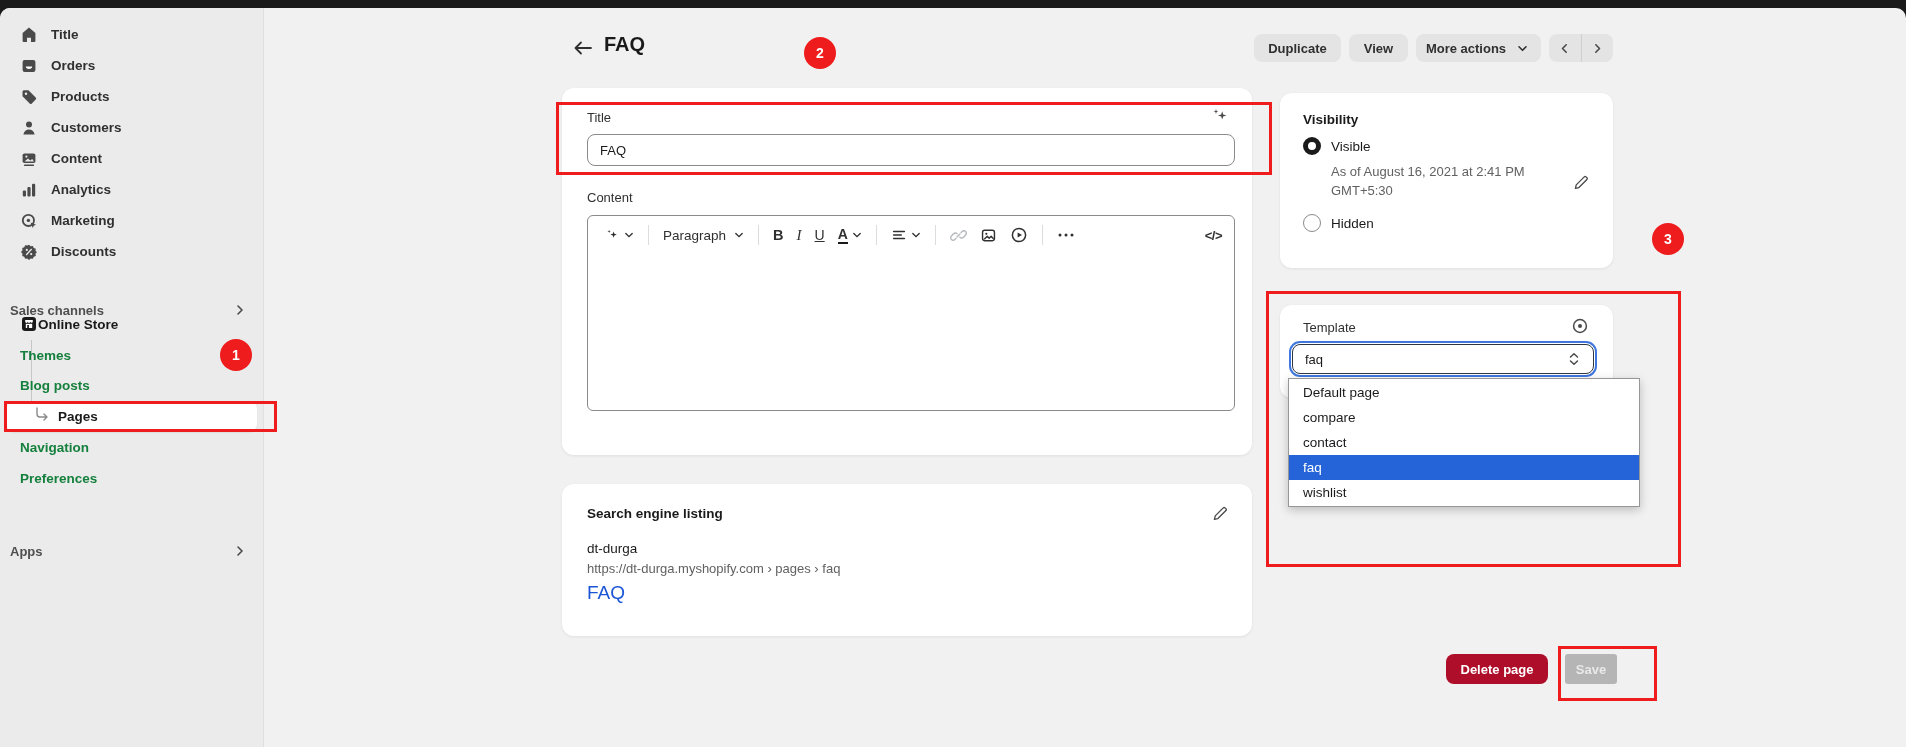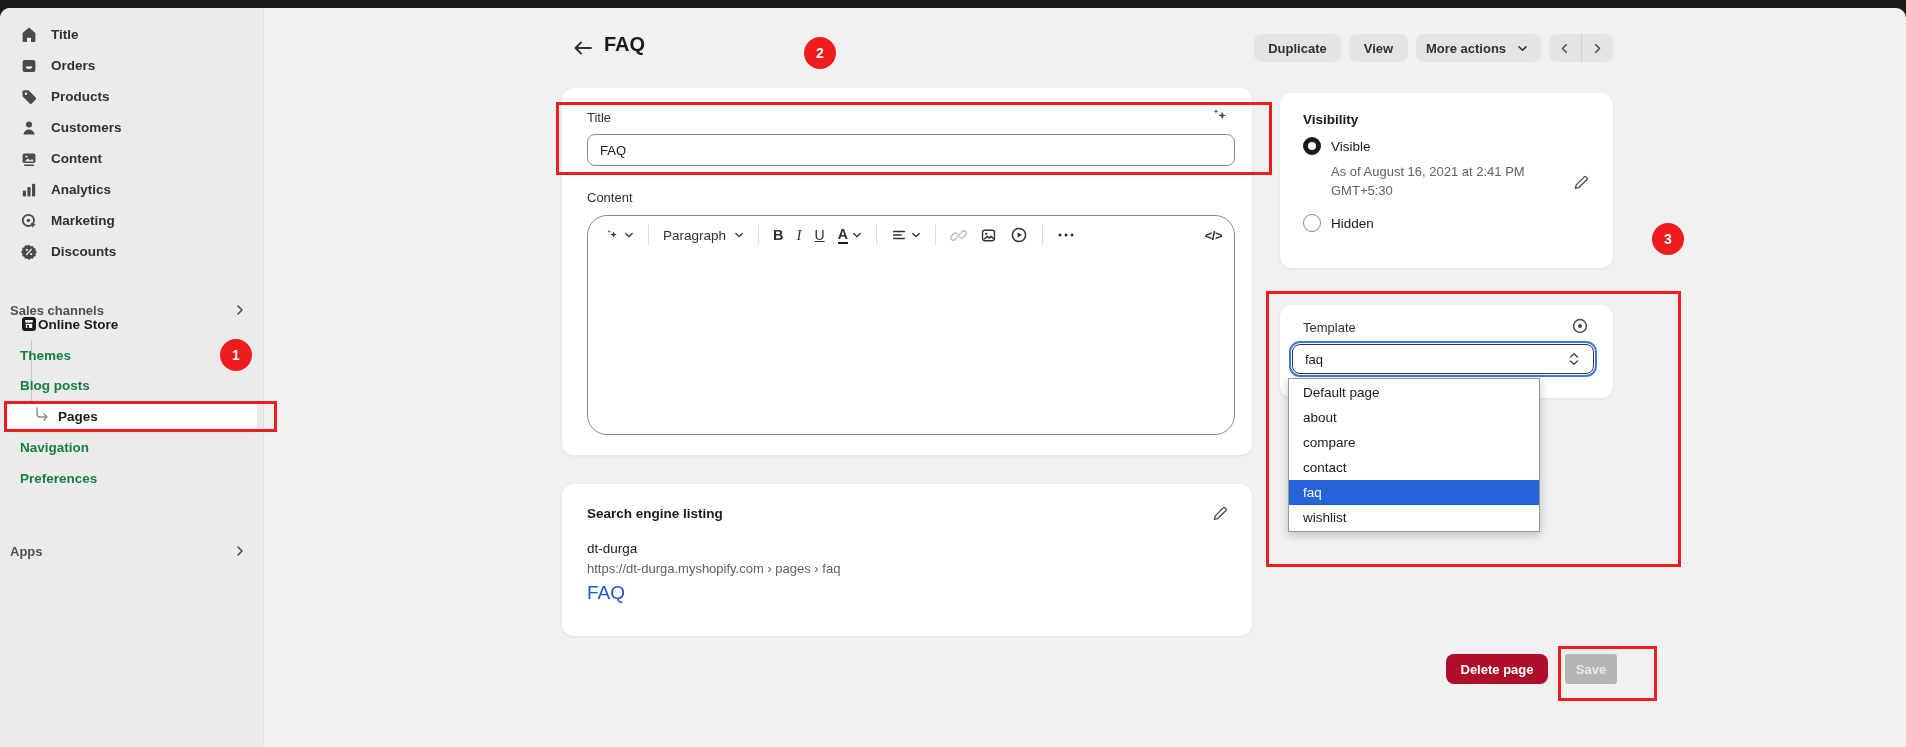--- a/index.html
+++ b/index.html
@@ -37,40 +37,40 @@
   .pager .cell { flex:1; display:flex; align-items:center; justify-content:center; cursor:pointer; }
   .pager .cell:first-child { border-right:1px solid #cecece; }
 
   
   .card { position:absolute; background:#fff; border-radius:12px; box-shadow:0 1px 3px rgba(26,26,26,.08); }
   .lbl { font-size:13px; color:#303030; }
   .card-h { font-size:13.5px; font-weight:700; color:#1a1a1a; }
 
   .title-input { position:absolute; left:25px; top:46px; width:648px; height:32px; border:1px solid #8a8a8a;
                  border-radius:8px; font-size:13px; color:#1a1a1a; padding:0 12px; background:#fff; font-family:inherit; }
-  .editor { position:absolute; left:25px; top:127px; width:648px; height:220px; border:1px solid #8a8a8a;
-            border-radius:20px; background:#fff; }
+  .editor { position:absolute; left:25px; top:127px; width:648px; height:196px; border:1px solid #8a8a8a;
+            border-radius:6px; background:#fff; }
   .toolbar { display:flex; align-items:center; height:38px; padding:0 10px 0 14px; gap:9px; color:#303030; }
   .tb-div { width:1px; height:20px; background:#dcdcdc; margin:0 3px; }
   .tb-btn { display:flex; align-items:center; gap:4px; cursor:pointer; background:none; border:none;
             font-family:inherit; color:#303030; padding:2px; }
   .tb-txt { font-size:13.5px; }
 
   
   .radio { width:18px; height:18px; border-radius:50%; background:#fff; flex:0 0 18px; }
   .radio.on { border:5.5px solid #1a1a1a; }
   .radio.off { border:1.5px solid #8a8a8a; }
   .vis-row { position:absolute; display:flex; align-items:center; gap:10px; font-size:13.5px; color:#1a1a1a; cursor:pointer; }
   .vis-sub { position:absolute; left:51px; font-size:13px; color:#616161; line-height:19px; }
 
   .tpl-select { position:absolute; left:12px; top:39px; width:302px; height:30px; background:#fff;
                 border:1px solid #2f3744; border-radius:8px; outline:2px solid #4077de; outline-offset:1.5px;
                 display:flex; align-items:center; justify-content:space-between; padding:0 10px 0 12px;
                 font-size:13px; color:#1a1a1a; cursor:pointer; }
-  .dropdown { position:absolute; left:1288px; top:378px; width:252px; background:#fff; border:1px solid #979797;
+  .dropdown { position:absolute; left:1288px; top:378px; width:352px; background:#fff; border:1px solid #979797;
               box-shadow:0 3px 9px rgba(0,0,0,.22); z-index:30; padding:1px 0; }
   .dd-item { height:25px; display:flex; align-items:center; padding-left:14px; font-size:13.5px; color:#1a1a1a; cursor:pointer; }
   .dd-item.selected { background:#2563d9; color:#fff; }
 
   
   .btn-delete { position:absolute; left:1446px; top:654px; width:102px; height:30px; background:#ae0e2a;
                 border:none; border-radius:8px; color:#fff; font-size:13px; font-weight:700; cursor:pointer; font-family:inherit; }
   .btn-save { position:absolute; left:1565px; top:654px; width:52px; height:30px; background:#b5b5b5;
               border:none; border-radius:3px; color:#e9e9e9; font-size:13px; font-weight:700; font-family:inherit; }
 
@@ -391,21 +391,20 @@
       <span class="ic" style="width:12px;height:14px;">
         <svg width="12" height="14" viewBox="0 0 12 14">
             <path d="M2.5 5 6 1.8 9.5 5M2.5 9 6 12.2 9.5 9" fill="none" stroke="#4a4a4a" stroke-width="1.5" stroke-linecap="round" stroke-linejoin="round"></path>
           </svg>
       </span>
     </div>
   </div>
 
   <div class="dropdown">
     <div class="dd-item">Default page</div>
-    <div class="dd-item">about</div>
     <div class="dd-item">compare</div>
     <div class="dd-item">contact</div>
     <div class="dd-item selected">faq</div>
     <div class="dd-item">wishlist</div>
   </div>
 
   <button class="btn-delete">Delete page</button>
   <button class="btn-save">Save</button>
 
   <div class="ann-rect" style="left:4px;top:401px;width:273px;height:31px;"></div>

